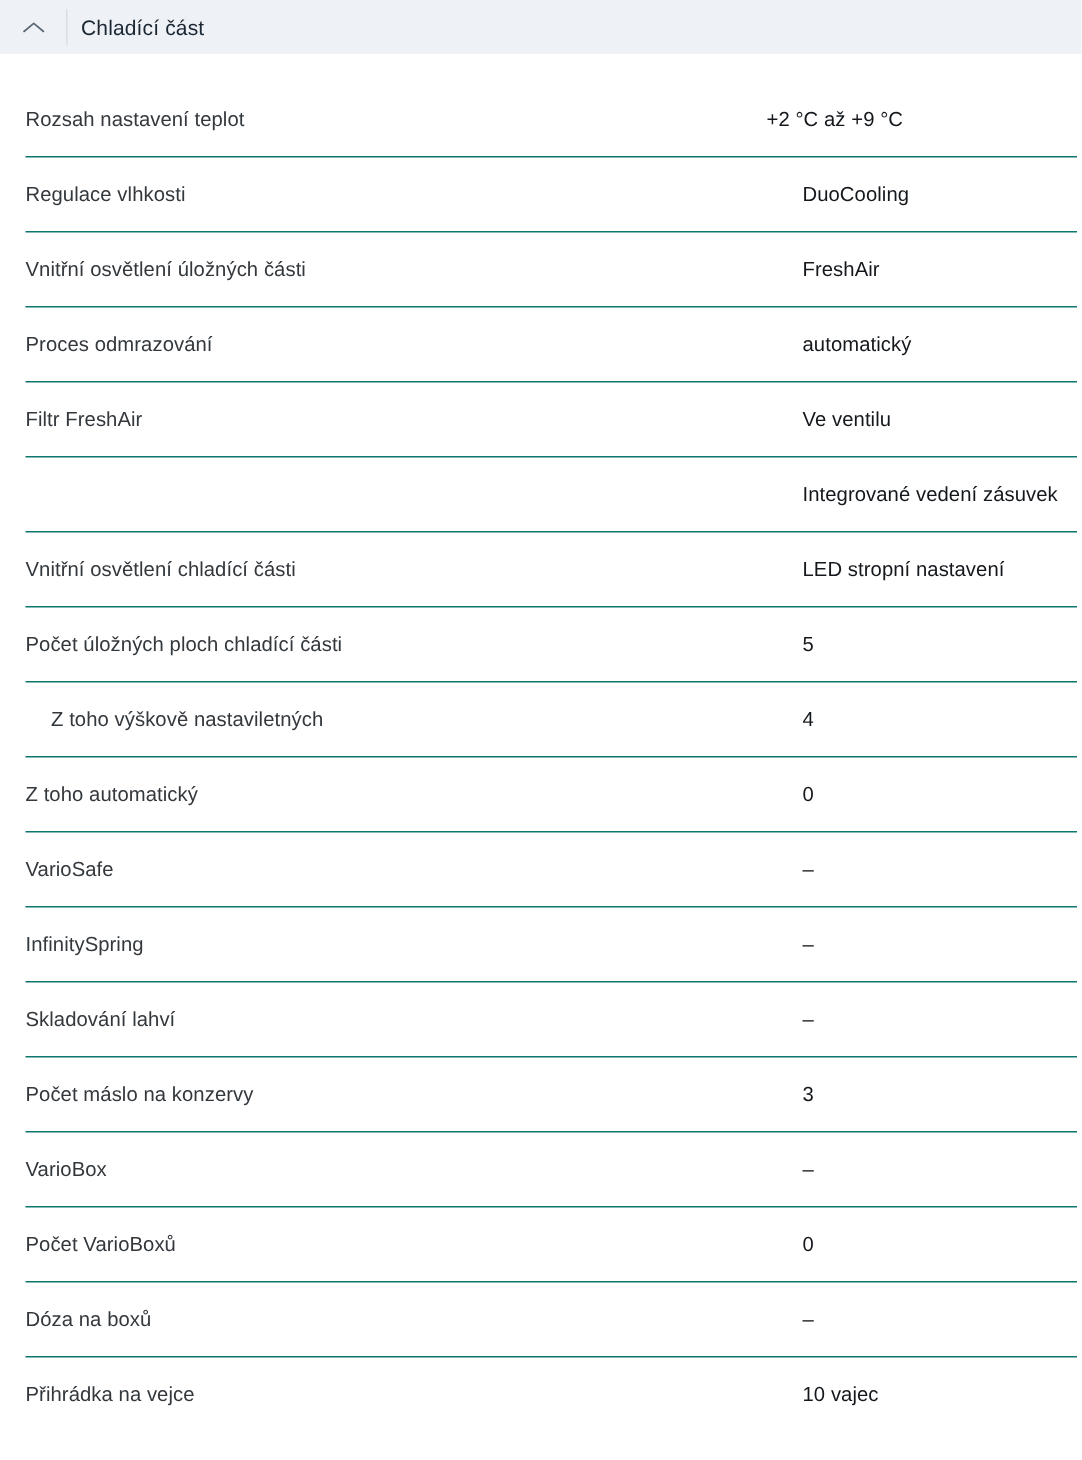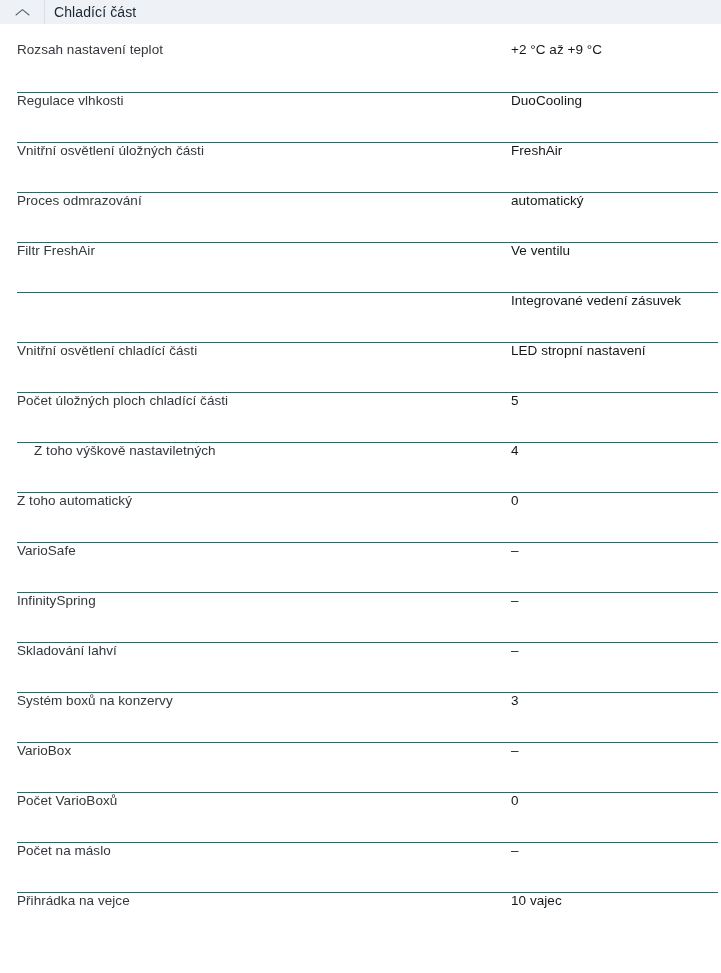--- a/index.html
+++ b/index.html
@@ -15,21 +15,21 @@
     overflow: hidden;
   }
 
   .spec-panel {
     width: 721px;
     position: relative;
   }
 
   
   .section-header {
-    height: 24px;
+    height: 36px;
     background: #eef1f5;
     display: flex;
     align-items: center;
     box-sizing: border-box;
   }
   .chevron-btn {
     width: 44px;
     height: 24px;
     display: flex;
     align-items: center;
@@ -59,34 +59,34 @@
   }
 
   
   .rows {
     padding-top: 18px;
   }
   .spec-row {
     height: 50px;
     position: relative;
     display: flex;
-    align-items: flex-start;
+    align-items: center;
     box-sizing: border-box;
   }
   .spec-row + .spec-row {
     border-top: 1px solid #0f766e;
     margin-left: 17px;
     margin-right: 3px;
     padding-left: 0;
   }
   .spec-row + .spec-row .spec-label {
     margin-left: 0;
   }
   .spec-row + .spec-row .spec-value {
-    left: 494px;
+    left: 518px;
   }
   .spec-label {
     font-size: 13.5px;
     color: #33383d;
     margin-left: 17px;
     white-space: nowrap;
     letter-spacing: 0.05px;
   }
   .spec-label.indented {
     padding-left: 17px;
@@ -162,33 +162,33 @@
       </div>
       <div class="spec-row">
         <div class="spec-label">InfinitySpring</div>
         <div class="spec-value">–</div>
       </div>
       <div class="spec-row">
         <div class="spec-label">Skladování lahví</div>
         <div class="spec-value">–</div>
       </div>
       <div class="spec-row">
-        <div class="spec-label">Systém boxů na konzervy</div>
+        <div class="spec-label">Počet máslo na konzervy</div>
         <div class="spec-value">3</div>
       </div>
       <div class="spec-row">
         <div class="spec-label">VarioBox</div>
         <div class="spec-value">–</div>
       </div>
       <div class="spec-row">
         <div class="spec-label">Počet VarioBoxů</div>
         <div class="spec-value">0</div>
       </div>
       <div class="spec-row">
-        <div class="spec-label">Počet na máslo</div>
+        <div class="spec-label">Dóza na boxů</div>
         <div class="spec-value">–</div>
       </div>
       <div class="spec-row">
         <div class="spec-label">Přihrádka na vejce</div>
         <div class="spec-value">10 vajec</div>
       </div>
     </div>
 
 </div>
 

